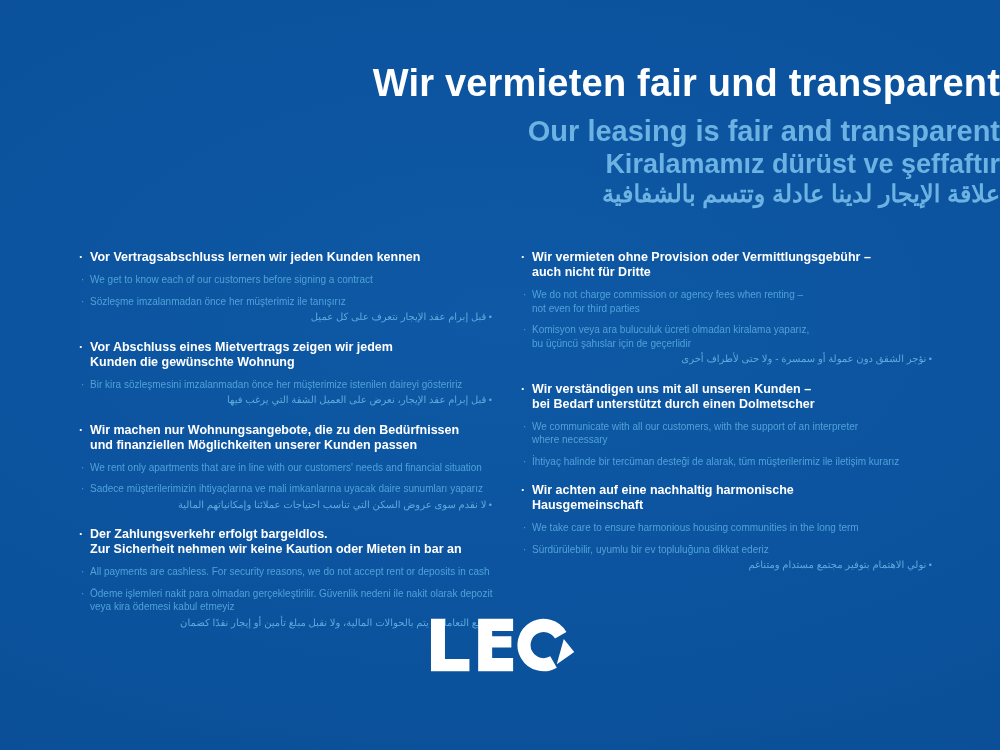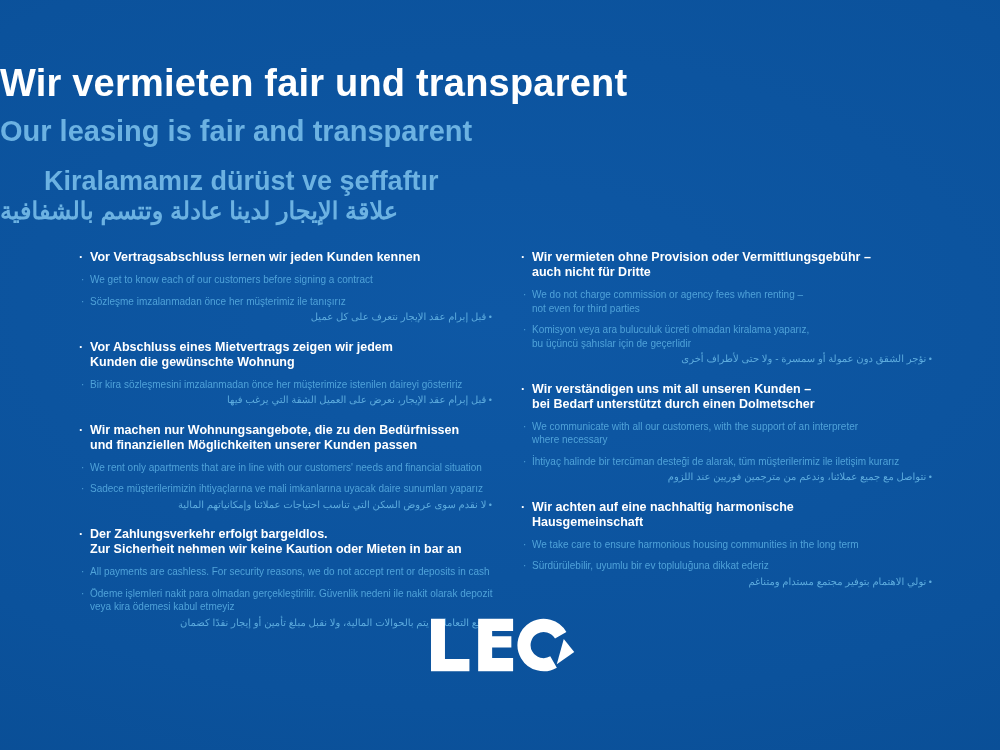--- a/index.html
+++ b/index.html
@@ -4,28 +4,28 @@
 <style>
   html,body{margin:0;padding:0;background:#123;}
   .page{
     position:relative;
     width:1000px;height:750px;
     overflow:hidden;
     font-family:"Liberation Sans",sans-serif;
     background:radial-gradient(ellipse 130% 95% at 50% 42%, #0e58a5 0%, #0b529c 55%, #084a8f 100%);
   }
   
-  .header{position:absolute;top:62px;left:0;right:0;text-align:left;}
+  .header{position:absolute;top:62px;left:0;right:0;text-align:right;}
   .title{
     margin:0;
     font-size:38px;font-weight:bold;color:#ffffff;letter-spacing:.2px;
   }
   .hsub{margin:8px 0 0;font-weight:bold;color:#6cb2e2;}
   .hsub.en{font-size:29px;margin-top:10px;}
-  .hsub.tr{font-size:27px;margin-top:18px;padding-left:44px;}
+  .hsub.tr{font-size:27px;margin-top:1px;padding-left:44px;}
   .hsub.ar{font-size:24px;margin-top:0;direction:rtl;font-weight:bold;}
   
   .col{position:absolute;top:242px;}
   .col-left{left:70px;width:432px;}
   .col-right{left:512px;width:430px;}
   .item{margin:0 0 15px 0;}
   .item p{margin:8px;white-space:pre-line;}
   .item .de{
     position:relative;
     font-size:12.5px;line-height:15px;font-weight:bold;color:#ffffff;
@@ -102,21 +102,20 @@
 bu üçüncü şahıslar için de geçerlidir</p>
       <p class="sub ar" dir="rtl">نؤجر الشقق دون عمولة أو سمسرة - ولا حتى لأطراف أخرى</p>
     </article>
 
     <article class="item">
       <p class="de">Wir verständigen uns mit all unseren Kunden –
 bei Bedarf unterstützt durch einen Dolmetscher</p>
       <p class="sub ltr en">We communicate with all our customers, with the support of an interpreter
 where necessary</p>
       <p class="sub ltr tr">İhtiyaç halinde bir tercüman desteği de alarak, tüm müşterilerimiz ile iletişim kurarız</p>
-      <p class="sub ar" dir="rtl">نتواصل مع جميع عملائنا، وندعم من مترجمين فوريين عند اللزوم</p>
     </article>
 
     <article class="item">
       <p class="de">Wir achten auf eine nachhaltig harmonische
 Hausgemeinschaft</p>
       <p class="sub ltr en">We take care to ensure harmonious housing communities in the long term</p>
       <p class="sub ltr tr">Sürdürülebilir, uyumlu bir ev topluluğuna dikkat ederiz</p>
       <p class="sub ar" dir="rtl">نولي الاهتمام بتوفير مجتمع مستدام ومتناغم</p>
     </article>
   </section>

